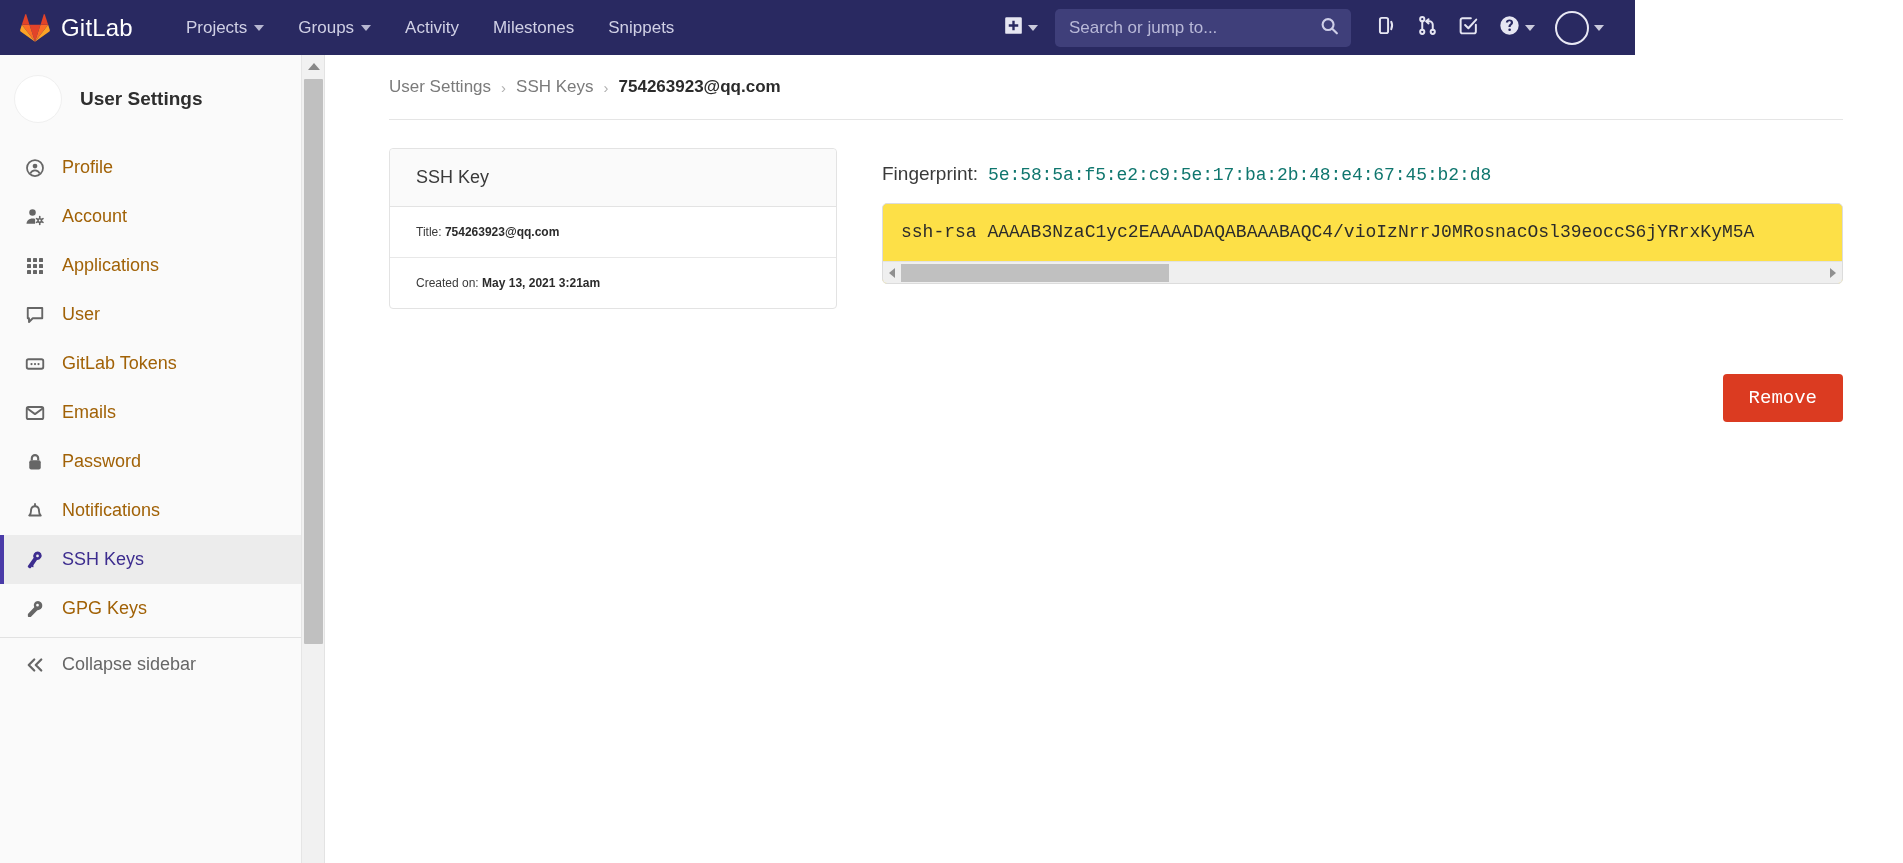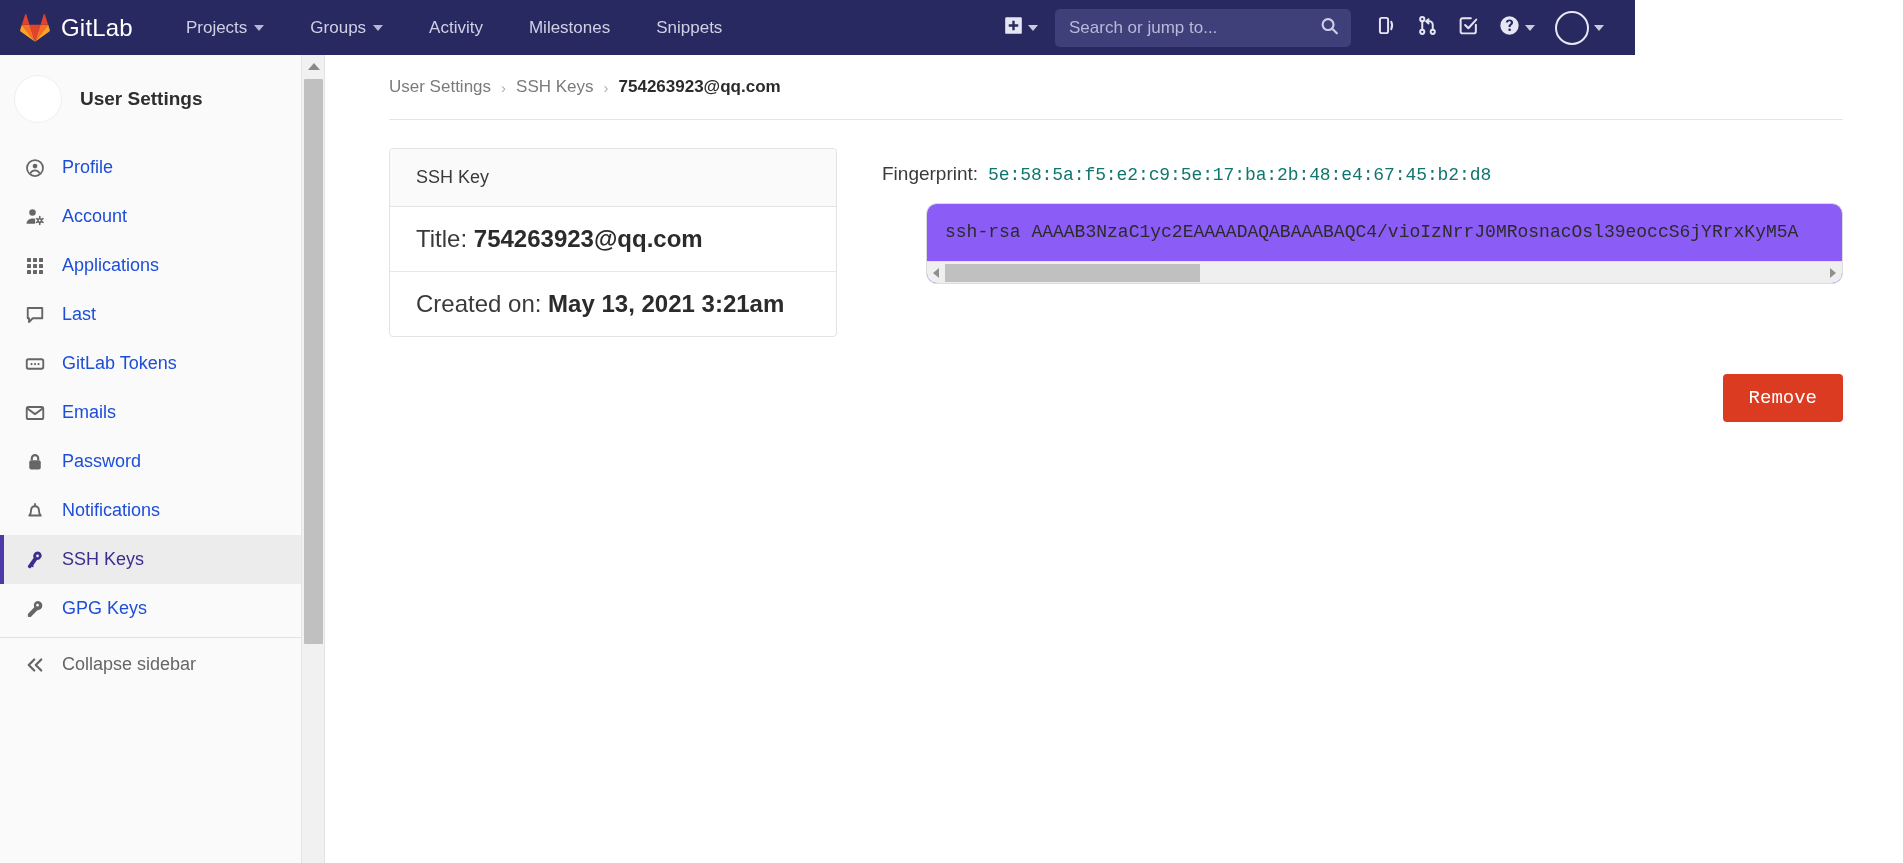--- a/index.html
+++ b/index.html
@@ -18,21 +18,21 @@
     z-index: 30;
   }
   .nav-brand {
     display: flex; align-items: center;
     margin-left: 20px; gap: 11px;
   }
   .gl-logo { width: 30px; height: 29px; display: block; }
   .brand-text {
     color: #fff; font-size: 24px; font-weight: 400; letter-spacing: .2px;
   }
-  .nav-links { display: flex; align-items: center; margin-left: 36px; gap: 12px; justify-content: center; }
+  .nav-links { display: flex; align-items: center; margin-left: 36px; gap: 0; justify-content: center; }
   .nav-link {
     color: #d0d0e5; font-size: 17px; padding: 6px 17px;
     display: flex; align-items: center; gap: 7px; cursor: pointer;
     white-space: nowrap;
   }
   .caret { width: 0; height: 0; border-left: 5px solid transparent;
            border-right: 5px solid transparent; border-top: 6px solid currentColor;
            display: inline-block; opacity: .85; }
 
   .nav-right {
@@ -78,21 +78,21 @@
     width: 48px; height: 48px; border-radius: 50%;
     background: #fff; border: 1px solid #f0f0f0; flex: none;
   }
   .sidebar-title {
     font-size: 19px; font-weight: 700; color: #2e2e2e;
   }
   .sidebar-nav { display: block; }
   .side-item {
     display: flex; align-items: center; gap: 17px;
     padding: 14px 16px 14px 21px;
-    font-size: 18px; color: #1d4ed8; cursor: pointer;
+    font-size: 18px; color: #a16207; cursor: pointer;
     border-left: 4px solid transparent;
     text-decoration: none;
   }
   .side-item.active {
     background: #ececec; color: #3d2d8f; font-weight: 400;
     border-left: 4px solid #4a3ba8;
   }
   .side-item.active .side-icon { color: #3d2d8f; }
   .side-icon {
     width: 20px; height: 20px; flex: none; color: #666;
@@ -154,42 +154,41 @@
     width: 448px; border: 1px solid #e3e3e3; border-radius: 4px;
     background: #fff; flex: none;
     align-self: flex-start;
   }
   .key-card-head {
     background: #fafafa; border-bottom: 1px solid #e3e3e3;
     padding: 18px 26px; font-size: 18px; color: #3a3a3a;
     border-radius: 4px 4px 0 0;
   }
   .key-card-row {
-    padding: 18px 26px; font-size: 24px; color: #3a3a3a;
+    padding: 18px 26px; font-size: 12px; color: #3a3a3a;
     border-bottom: 1px solid #e8e8e8;
   }
   .key-card-row:last-child { border-bottom: none; }
   .key-card-row b { font-weight: 700; color: #2b2b2b; }
 
   
   .key-detail {
     flex: 1; padding-left: 45px; padding-right: 60px; min-width: 0;
   }
   .fingerprint-line {
     font-size: 19px; color: #3a3a3a; padding: 15px 0 18px 0;
     display: flex; align-items: baseline; gap: 10px;
   }
   .fingerprint-val {
     font-family: "Liberation Mono", "DejaVu Sans Mono", monospace;
     font-size: 18px; color: #0f766e; letter-spacing: -.1px;
   }
   .key-box {
-    border: 1px solid #dcdcdc; border-radius: 11px; background: #8b5cf6;
+    border: 1px solid #dcdcdc; border-radius: 5px; background: #fde047;
     overflow: hidden;
-    margin-left: 44px;
   }
   .key-text {
     font-family: "Liberation Mono", "DejaVu Sans Mono", monospace;
     font-size: 18px; color: #2b2b2b; white-space: nowrap;
     padding: 17px 0 17px 18px; overflow: hidden; line-height: 1.3;
   }
   .key-scrollbar {
     height: 22px; background: #efefef; border-top: 1px solid #e2e2e2;
     display: flex; align-items: center; position: relative;
   }
@@ -364,21 +363,21 @@
       </span>
       <span>Applications</span>
     </div>
 
     <div class="side-item">
       <span class="side-icon">
         <svg width="20" height="20" viewBox="0 0 16 16" fill="none" stroke="currentColor" stroke-width="1.5">
           <path d="M2.2 2.4h11.6v8.2H6.2l-3 3V10.6H2.2z" stroke-linejoin="round"></path>
         </svg>
       </span>
-      <span>Last</span>
+      <span>User</span>
     </div>
 
     <div class="side-item">
       <span class="side-icon">
         <svg width="20" height="20" viewBox="0 0 16 16" fill="none" stroke="currentColor" stroke-width="1.5">
           <rect x="1.4" y="4.2" width="13.2" height="7.6" rx="1.4"></rect>
           <circle cx="5.2" cy="8" r=".9" fill="currentColor" stroke="none"></circle>
           <circle cx="8" cy="8" r=".9" fill="currentColor" stroke="none"></circle>
           <circle cx="10.8" cy="8" r=".9" fill="currentColor" stroke="none"></circle>
         </svg>

